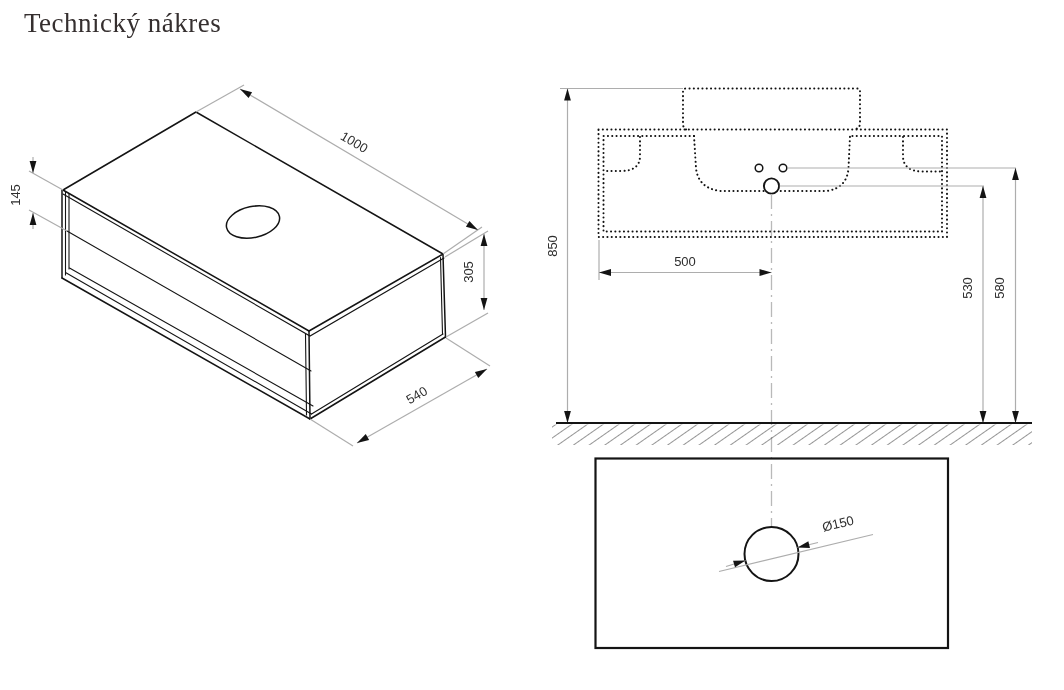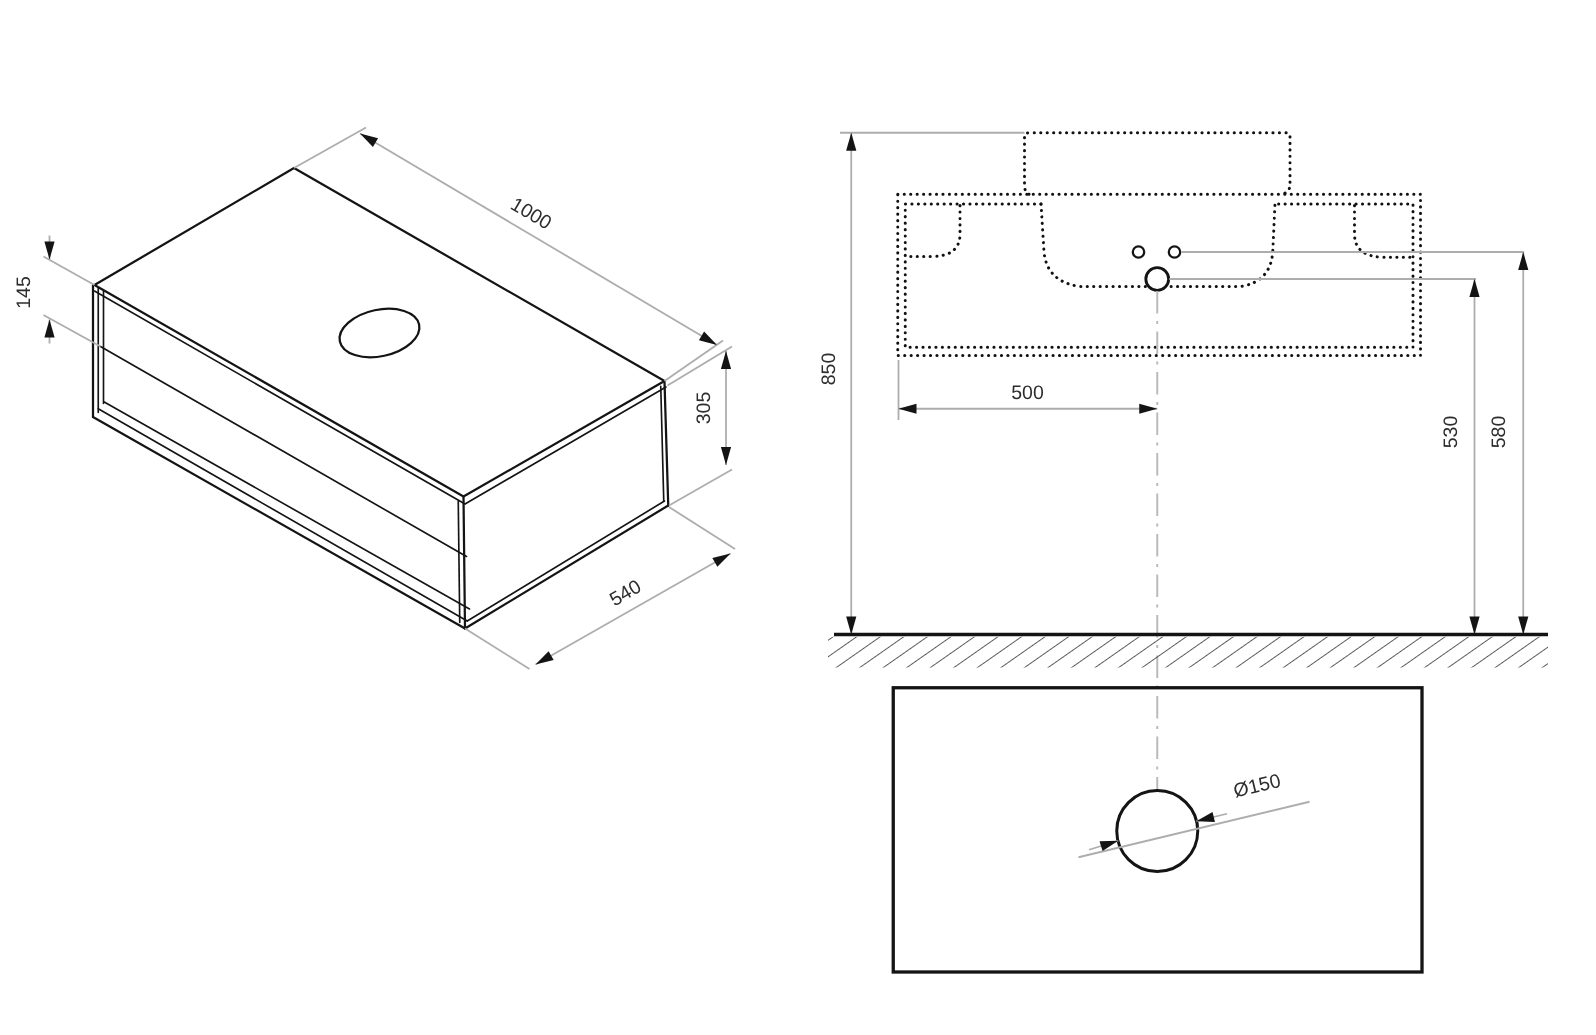--- a/index.html
+++ b/index.html
@@ -13,20 +13,21 @@
   .dot{stroke:#111;stroke-width:2;fill:none;stroke-linecap:round;stroke-dasharray:0.1 4.2;}
   .dim{stroke:#adadad;stroke-width:1.2;fill:none;}
   .cl{stroke:#b9b9b9;stroke-width:1.3;fill:none;stroke-dasharray:15 5 2 5;}
   .dt{font:13px "Liberation Sans",sans-serif;fill:#2d2d2d;}
   .hole{stroke:#141414;fill:#ffffff;}
 </style>
 </head>
 <body>
 
 <div id="stage">
+  <h1 id="page-title">Technický nákres</h1>
 
   <svg width="1064" height="690" viewBox="0 0 1064 690">
     <defs>
       <marker id="arr" orient="auto-start-reverse" markerUnits="userSpaceOnUse" markerWidth="14" markerHeight="10" refX="13" refY="5">
         <path d="M13,5 L1,1.6 L1,8.4 Z" fill="#141414"></path>
       </marker>
       <pattern id="hatch" patternUnits="userSpaceOnUse" width="9" height="9" patternTransform="rotate(55)">
         <line x1="0" y1="0" x2="0" y2="9" stroke="#3c3c3c" stroke-width="1.1"></line>
       </pattern>
     </defs>

